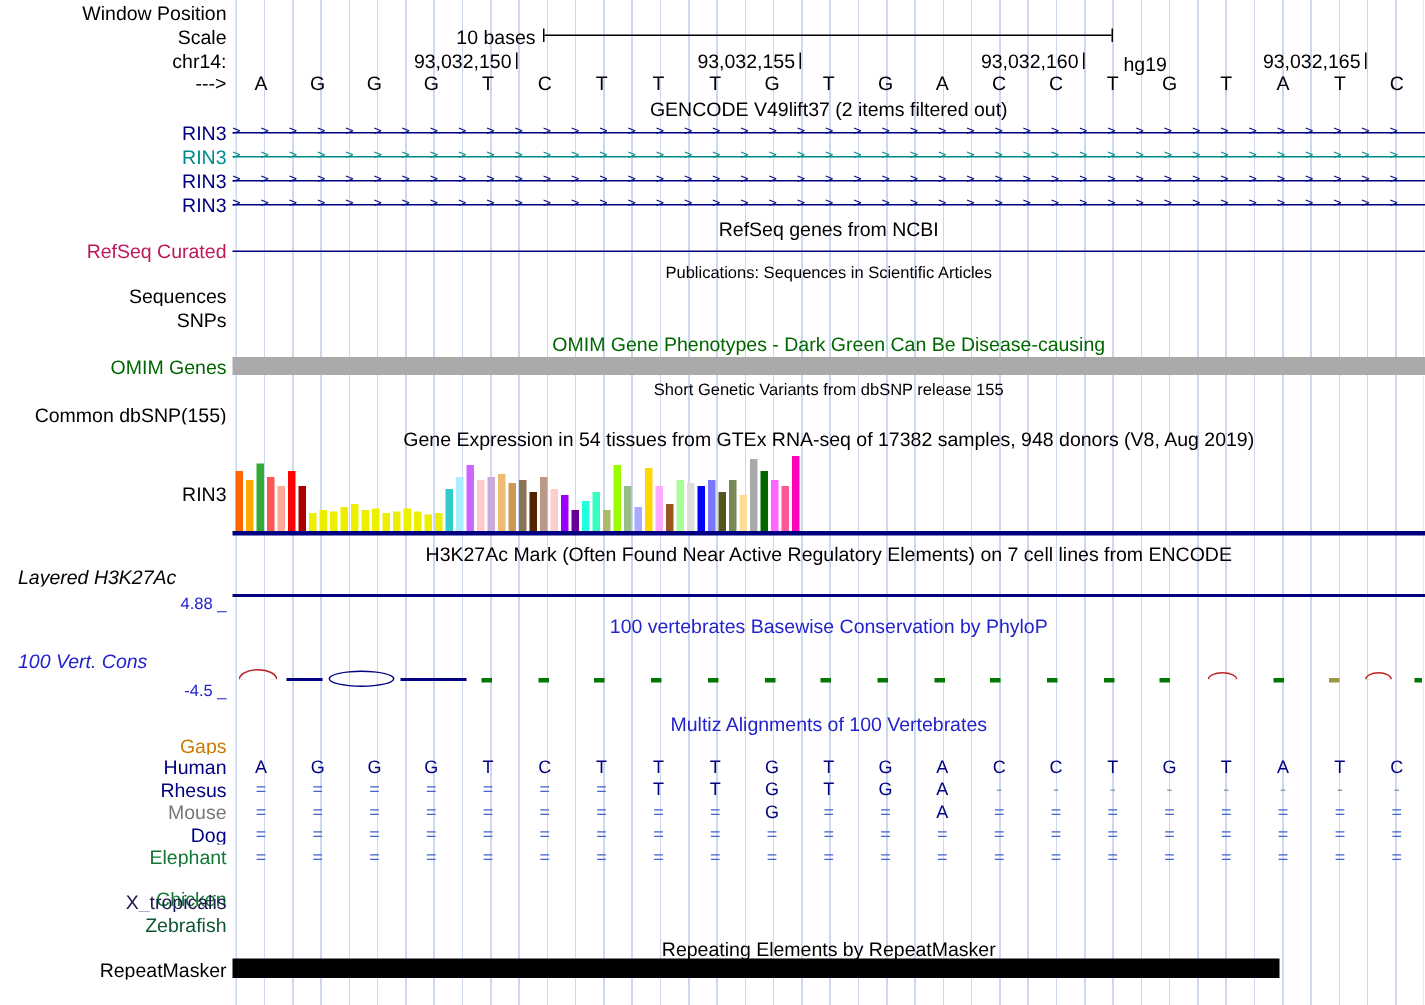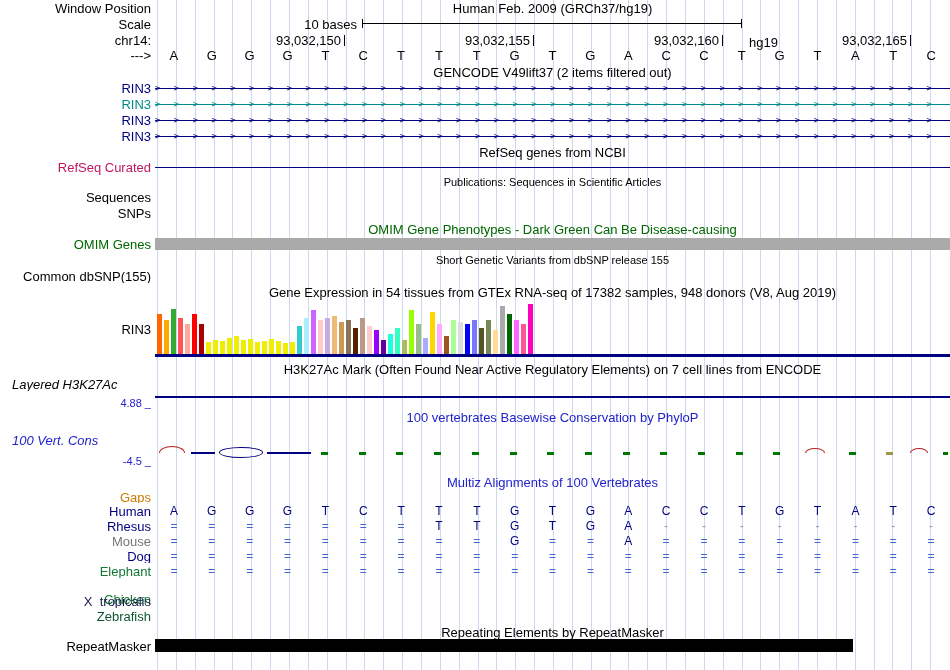--- a/index.html
+++ b/index.html
@@ -41,21 +41,20 @@
 </style>
 </head>
 <body>
 
 <div id="browser">
   <div id="gridlines"></div>
 
   <div class="row" style="top:1px;height:14px">
     <div class="lbl">Window Position</div>
     <div class="trk center">
-      <span>Human Feb. 2009 (GRCh37/hg19)</span>
     </div>
   </div>
 
   <div class="row" style="top:17px;height:14px">
     <div class="lbl">Scale</div>
     <div class="trk">
       <span class="scale-text">10 bases</span>
       <div class="scalebar">
           <div class="scaleline"></div>
         </div>

